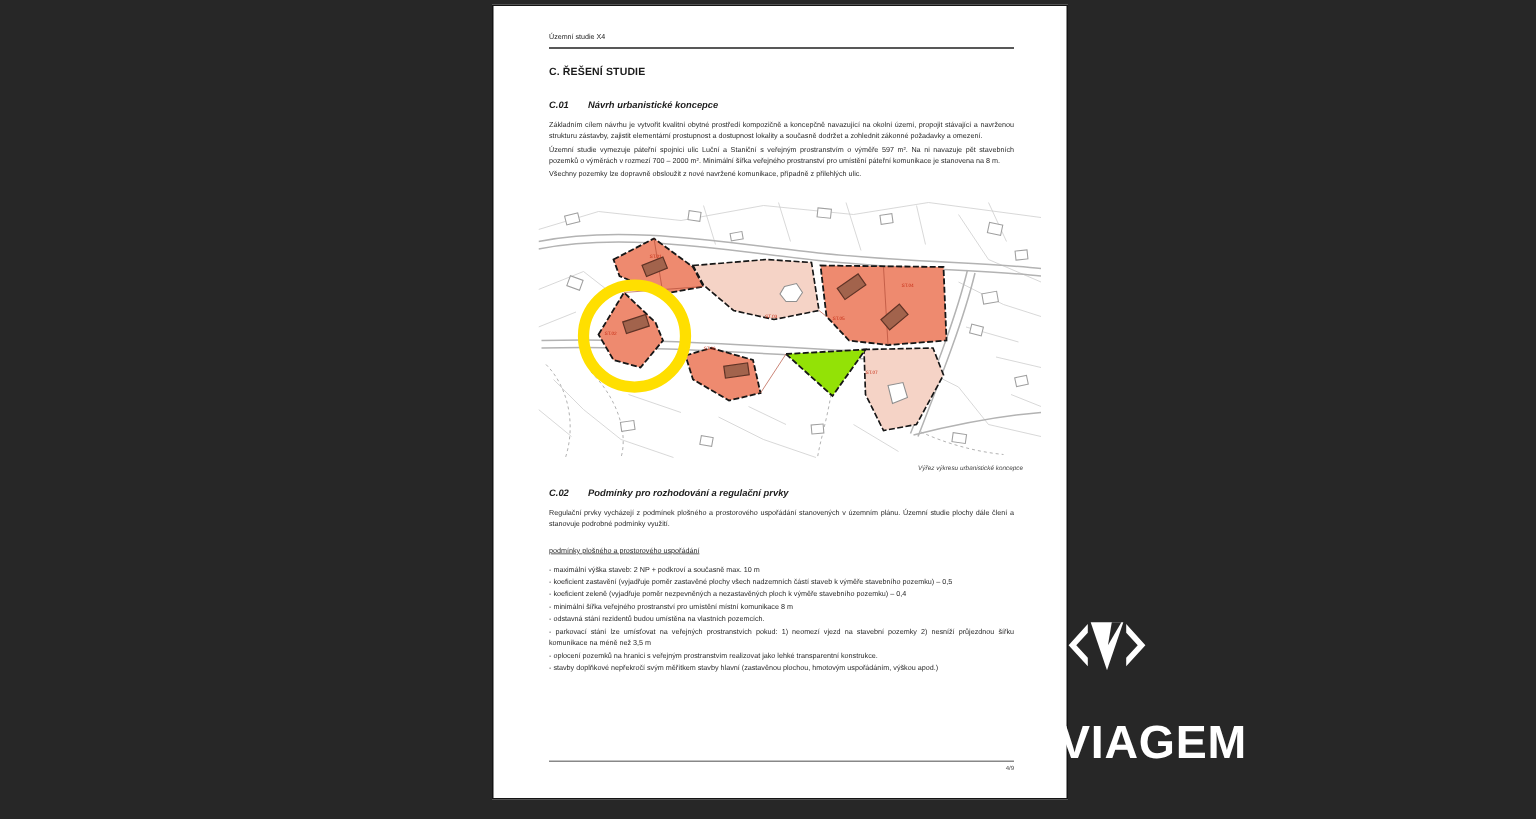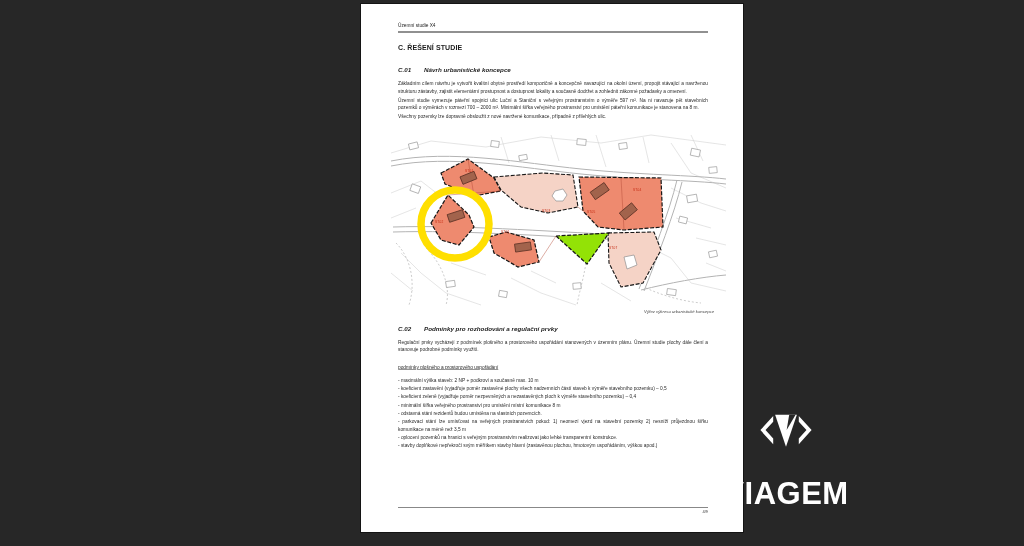--- a/index.html
+++ b/index.html
@@ -1,21 +1,21 @@
 <!DOCTYPE html>
 <html><head>
 <meta charset="utf-8">
 <style>
   * { margin:0; padding:0; box-sizing:border-box; }
   html,body { width:1024px; height:546px; overflow:hidden; }
   body { background:#272727; font-family:"Liberation Sans", sans-serif; position:relative; }
 
   .page {
     position:absolute; left:328px; top:3px; width:384px; height:530px;
-    background:#ffffff; border:1px solid #141414; overflow:hidden;margin-left:32px;
+    background:#ffffff; border:1px solid #141414; overflow:hidden;
   }
   .page-scale {
     width:768px; height:1060px; transform:scale(0.5); transform-origin:0 0;
     padding:36px 74px 0 74px; position:relative; color:#1c1c1c;
   }
 
   .doc-header {
     font-size:9.5px; color:#222; padding-bottom:8px; border-bottom:2px solid #222;
   }
   .chapter-title { margin-top:22px; font-size:14px; font-weight:bold; letter-spacing:0.2px; }
@@ -31,21 +31,21 @@
   .map-wrap svg { display:block; }
   .map-caption { font-size:8.5px; font-style:italic; text-align:right; color:#444; margin-top:2px; margin-right:24px; }
 
   .subheading { margin-top:22px; font-size:9.6px; text-decoration:underline; color:#2a2a2a; }
   .bullets { margin-top:12px; font-size:9.6px; line-height:1.62; text-align:justify; color:#2a2a2a; }
   .bullets div { margin-top:1px; }
 
   .doc-footer { position:absolute; left:74px; right:74px; bottom:40px; border-top:2px solid #888; padding-top:3px; }
   .page-num { font-size:8px; text-align:right; color:#333; }
 
-  .watermark { position:absolute; left:706px; top:412px; width:160px; text-align:center; }
+  .watermark { position:absolute; left:706px; top:412px; width:160px; text-align:left; }
   .watermark .brand {
     color:#ffffff; font-weight:bold; font-size:31px; letter-spacing:0.5px;
     font-family:"Liberation Sans", sans-serif; margin-top:2px;
   }
 </style>
 </head>
 <body style="background: rgb(39, 39, 39);">
 
 <div class="page">
   <div class="page-scale">

